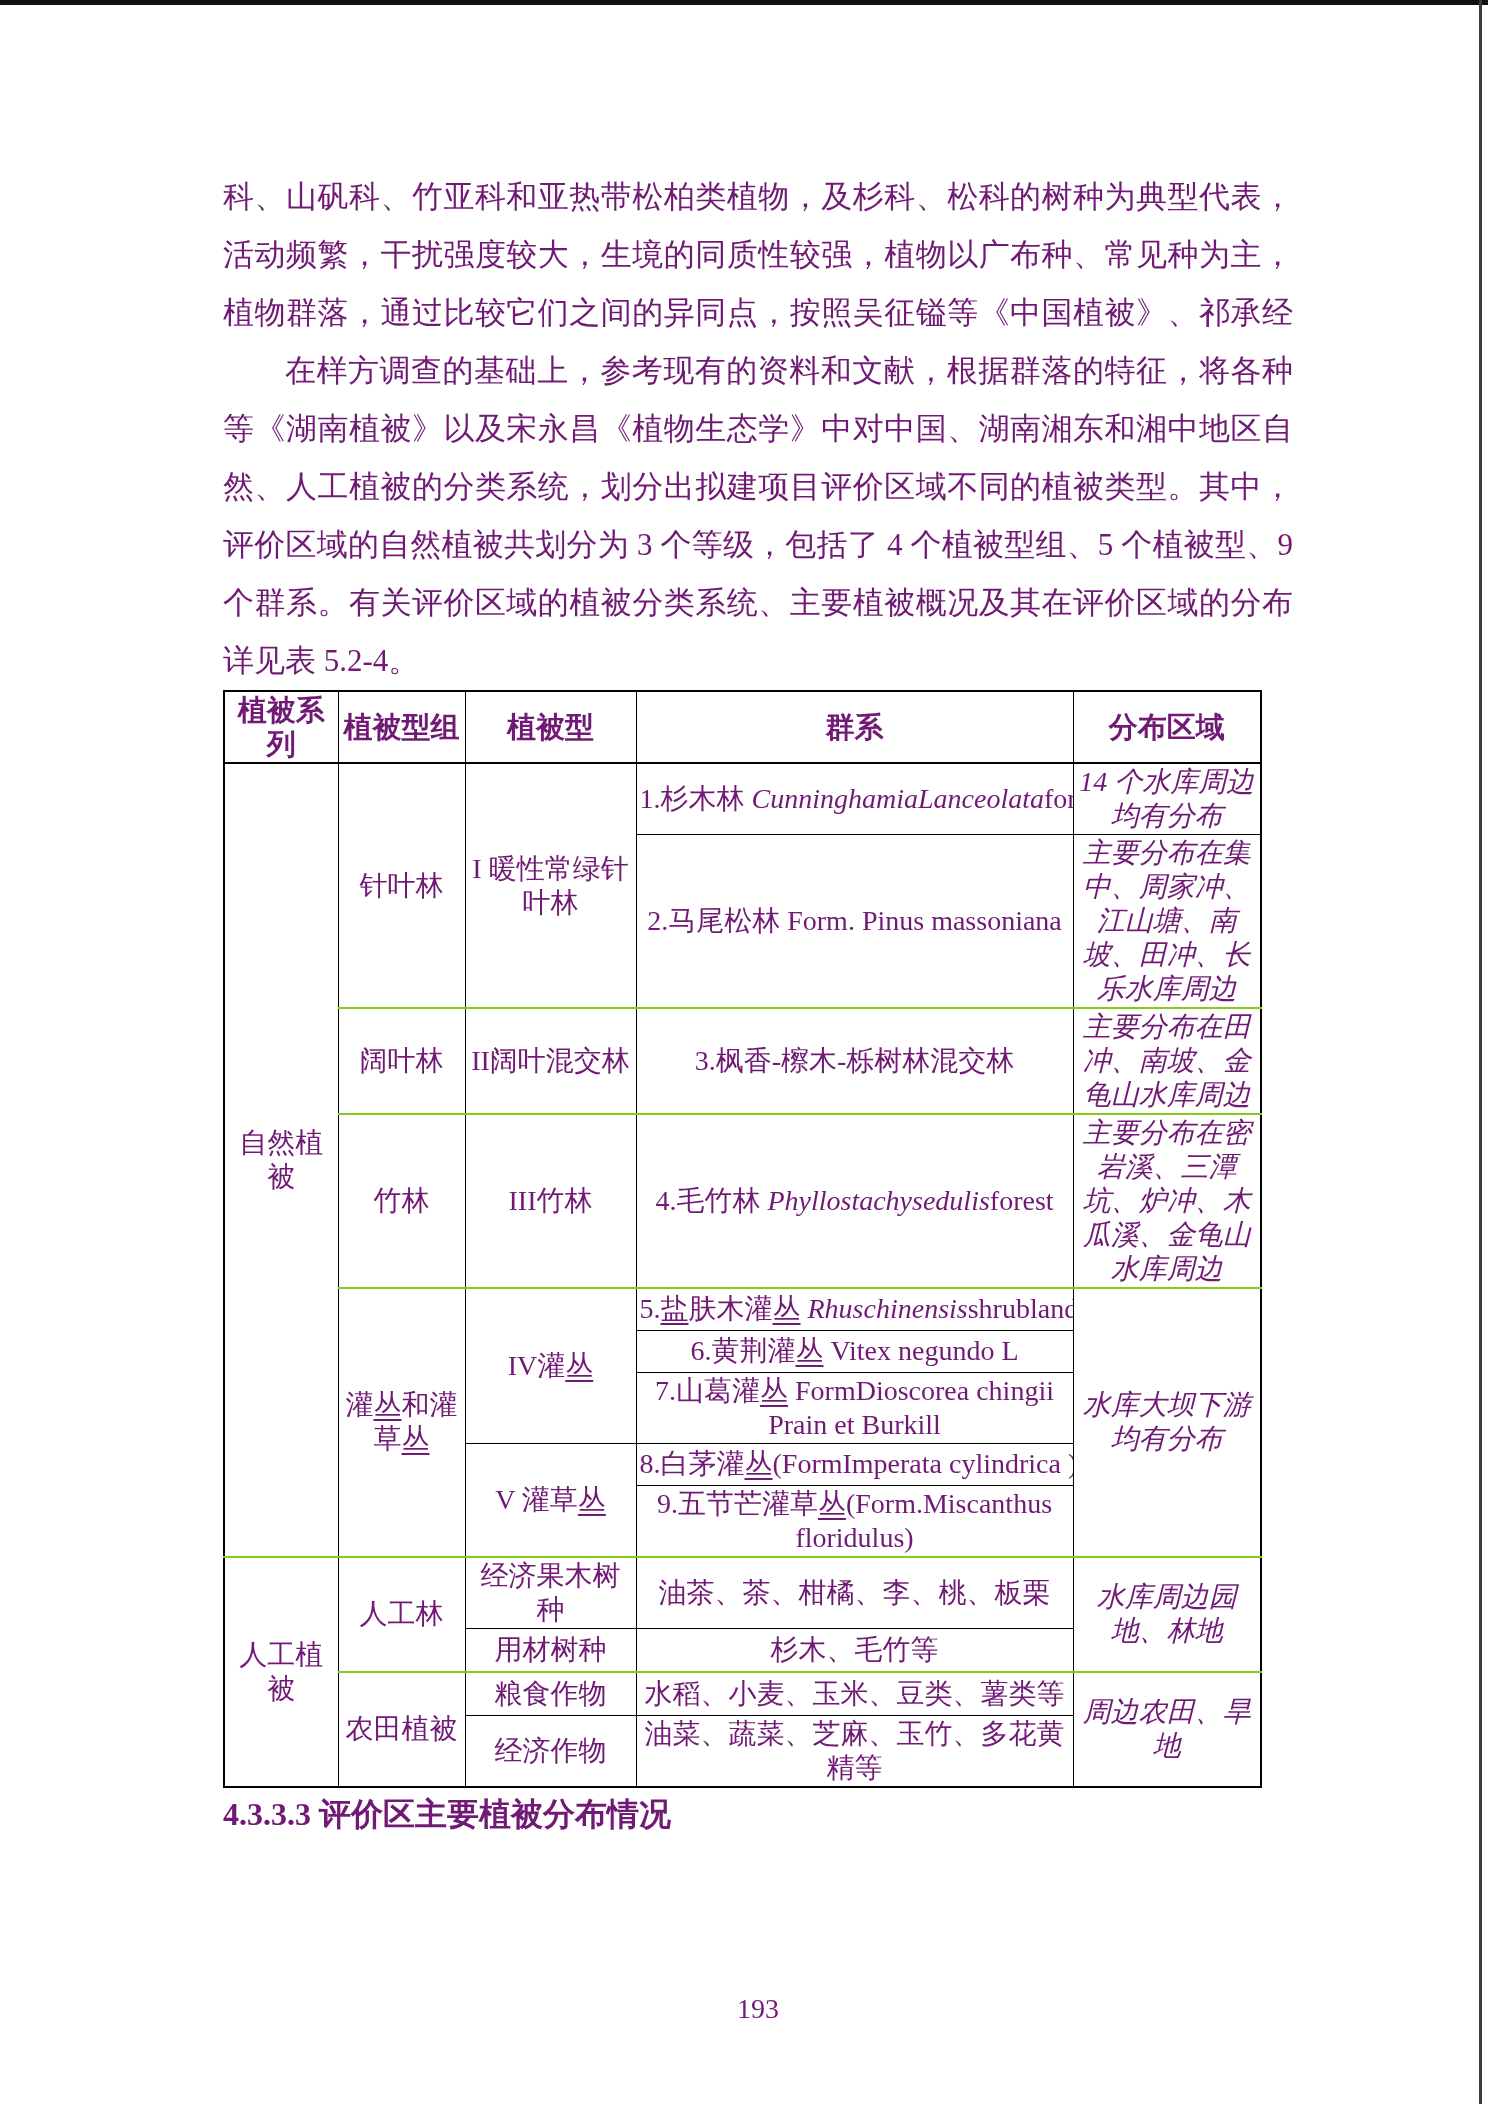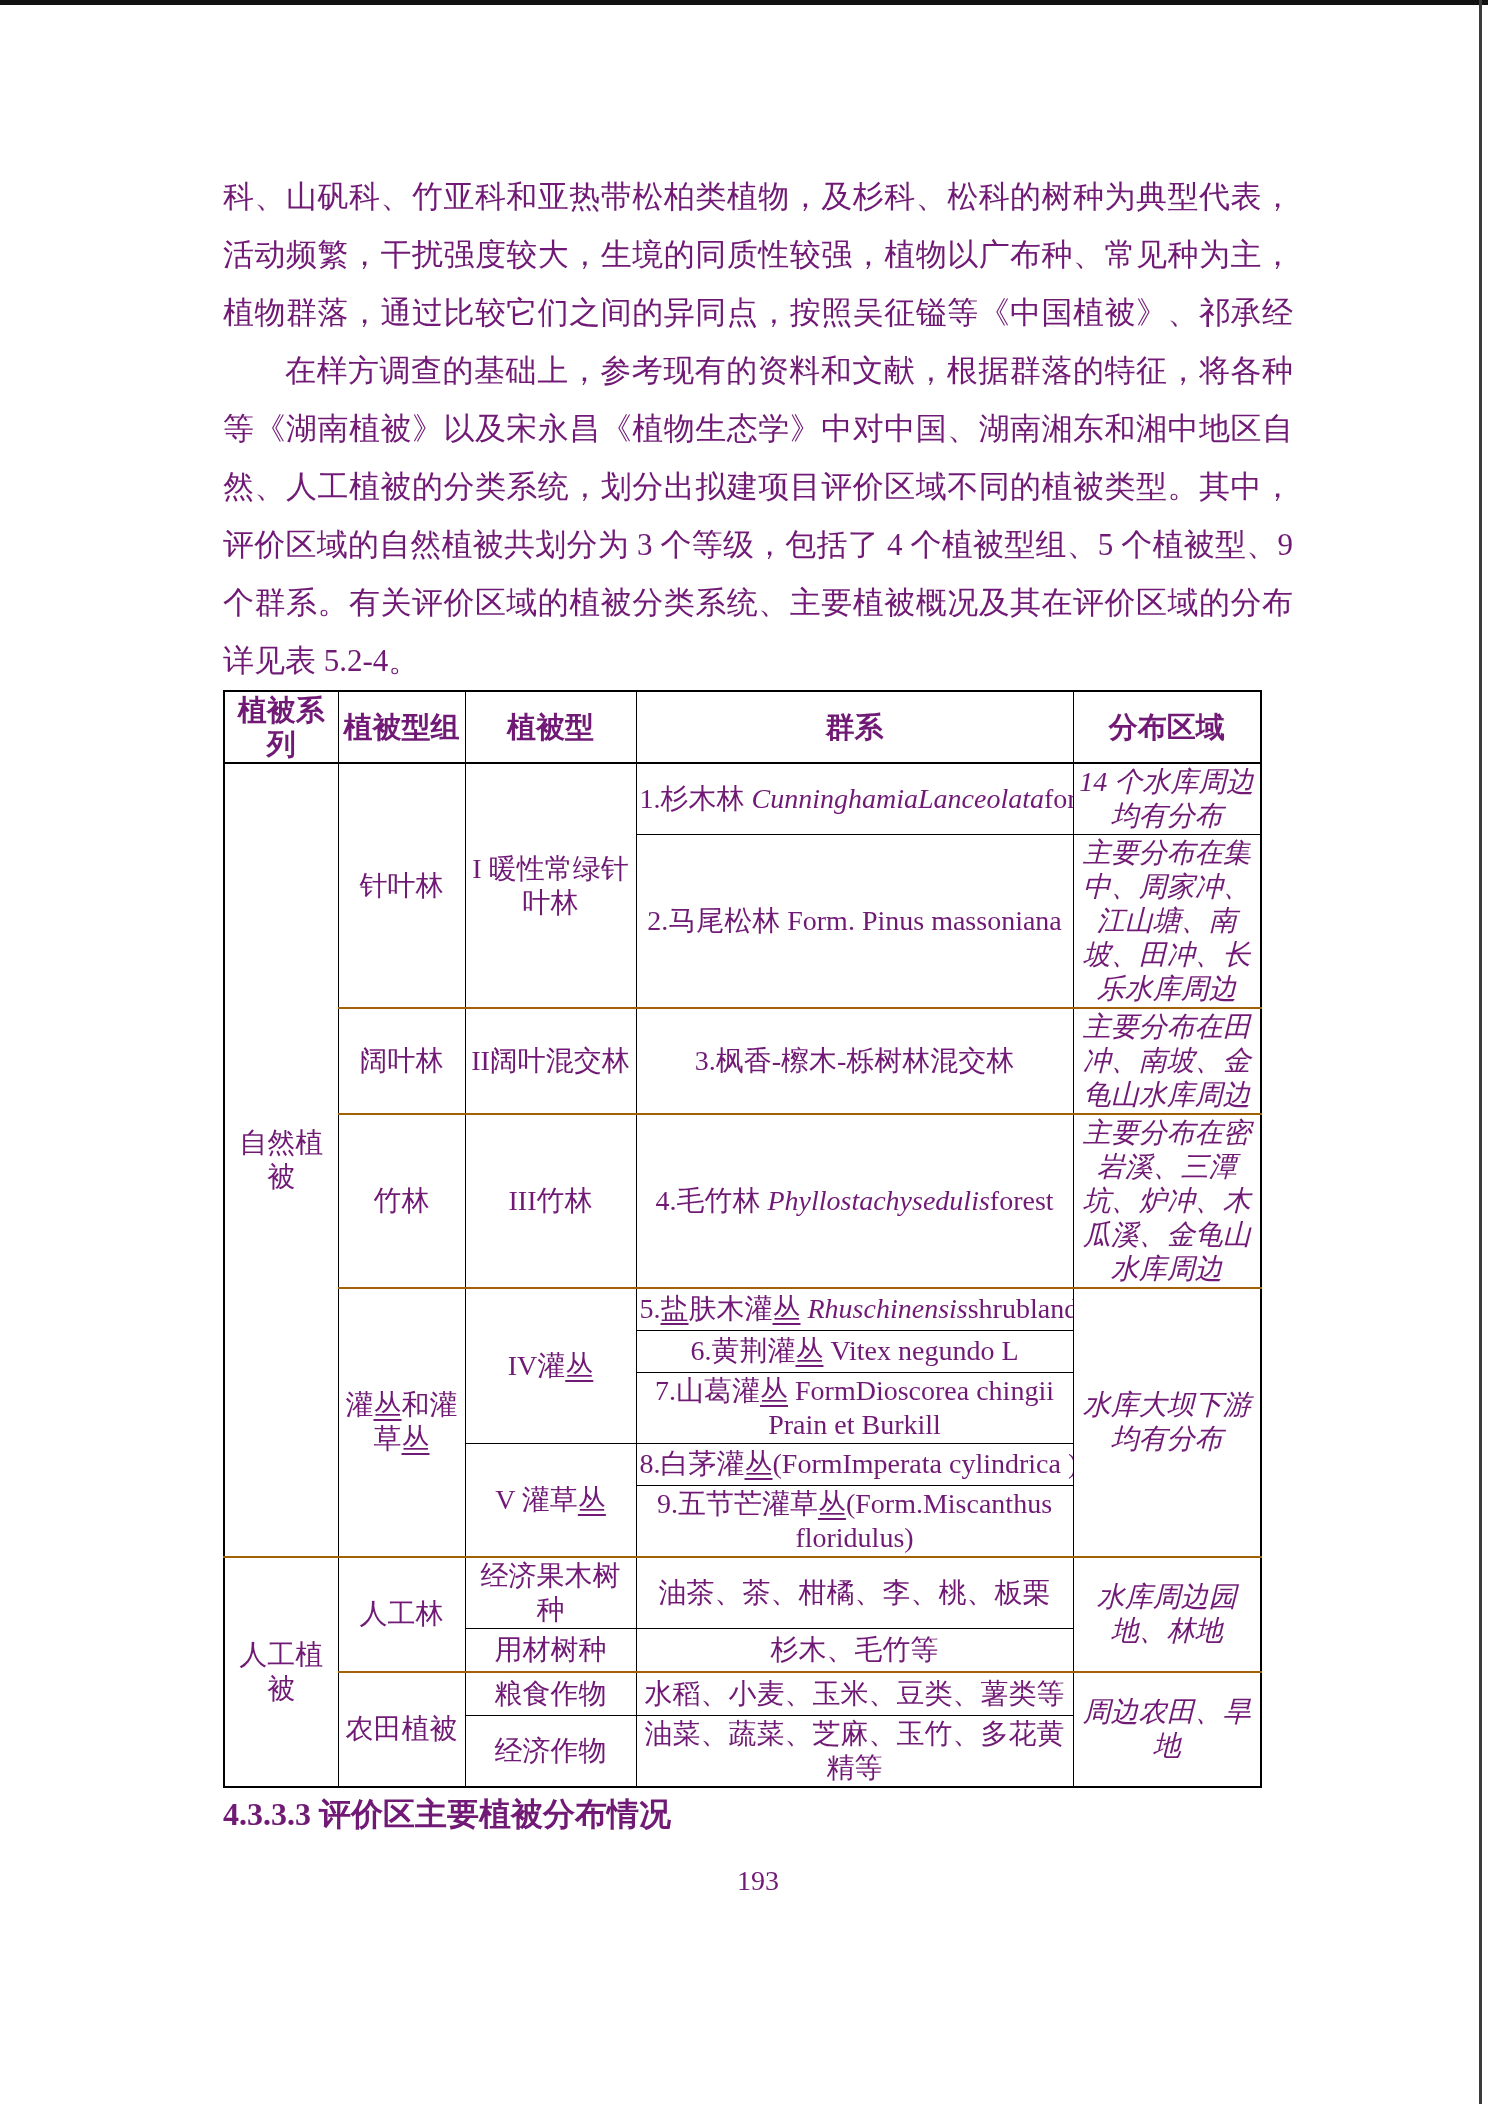--- a/index.html
+++ b/index.html
@@ -9,27 +9,27 @@
   .scan-right{position:absolute;top:0;left:1479px;width:3px;height:2104px;background:#3a3a3a;}
   .content{position:absolute;left:223px;top:168px;width:1070px;}
   .bodyline{font-size:31px;line-height:58px;height:58px;text-align:justify;text-align-last:justify;}
   .bodyline.lastline{text-align-last:left;}
   .bodyline.indent{text-indent:62px;}
   .table-title{margin-top:6px;height:44px;line-height:44px;font-weight:bold;font-size:30px;text-align:center;}
   table.veg{border-collapse:collapse;table-layout:fixed;width:1037px;border:2px solid #000;}
   table.veg td,table.veg th{border:1px solid #000;vertical-align:middle;text-align:center;
         font-size:28px;line-height:34px;padding:1px 3px;overflow:hidden;}
   table.veg th{font-weight:bold;font-size:29px;border-bottom:2px solid #000;}
-  tr.sep td{border-top:2px solid #a16207;}
+  tr.sep td{border-top:2px solid #84cc16;}
   td.dist{text-align:justify;text-align-last:center;font-style:italic;}
   td.nowrap{white-space:nowrap;}
   .it{font-style:italic;}
   .ul{text-decoration:underline;text-decoration-thickness:2px;text-underline-offset:5px;}
   .section-heading{margin-top:7px;font-weight:bold;font-size:32px;line-height:38px;}
-  .page-number{position:absolute;top:1864px;left:223px;width:1070px;text-align:center;
+  .page-number{position:absolute;top:1992px;left:223px;width:1070px;text-align:center;
         font-size:28px;line-height:34px;}
 </style>
 </head>
 <body>
 
 <div class="page">
   <div class="scan-top"></div>
   <div class="scan-right"></div>
 
   <div class="content">

